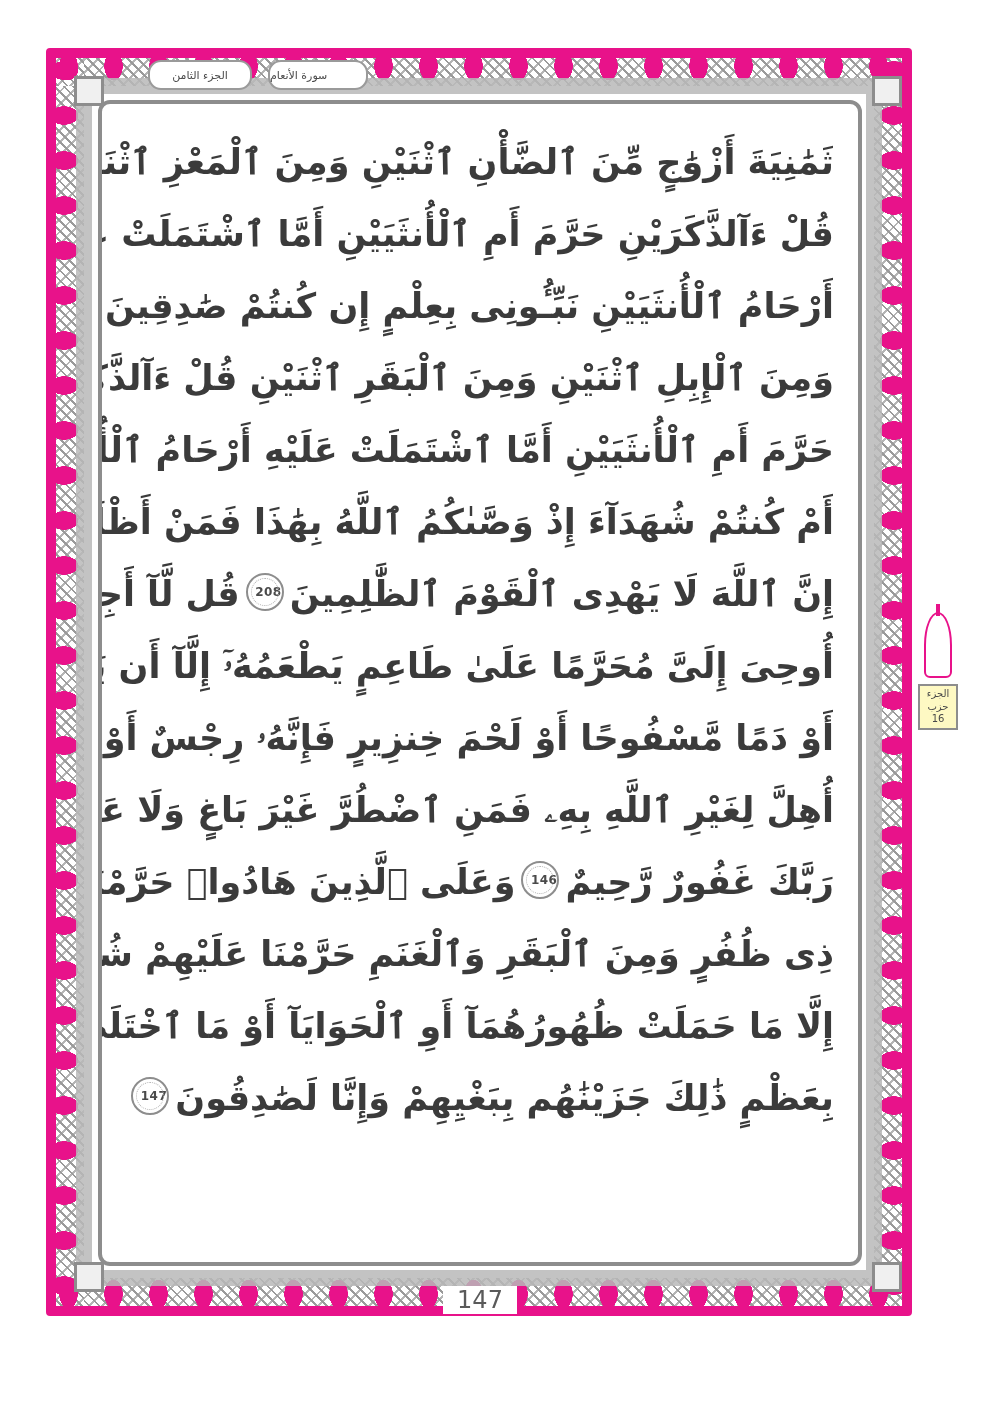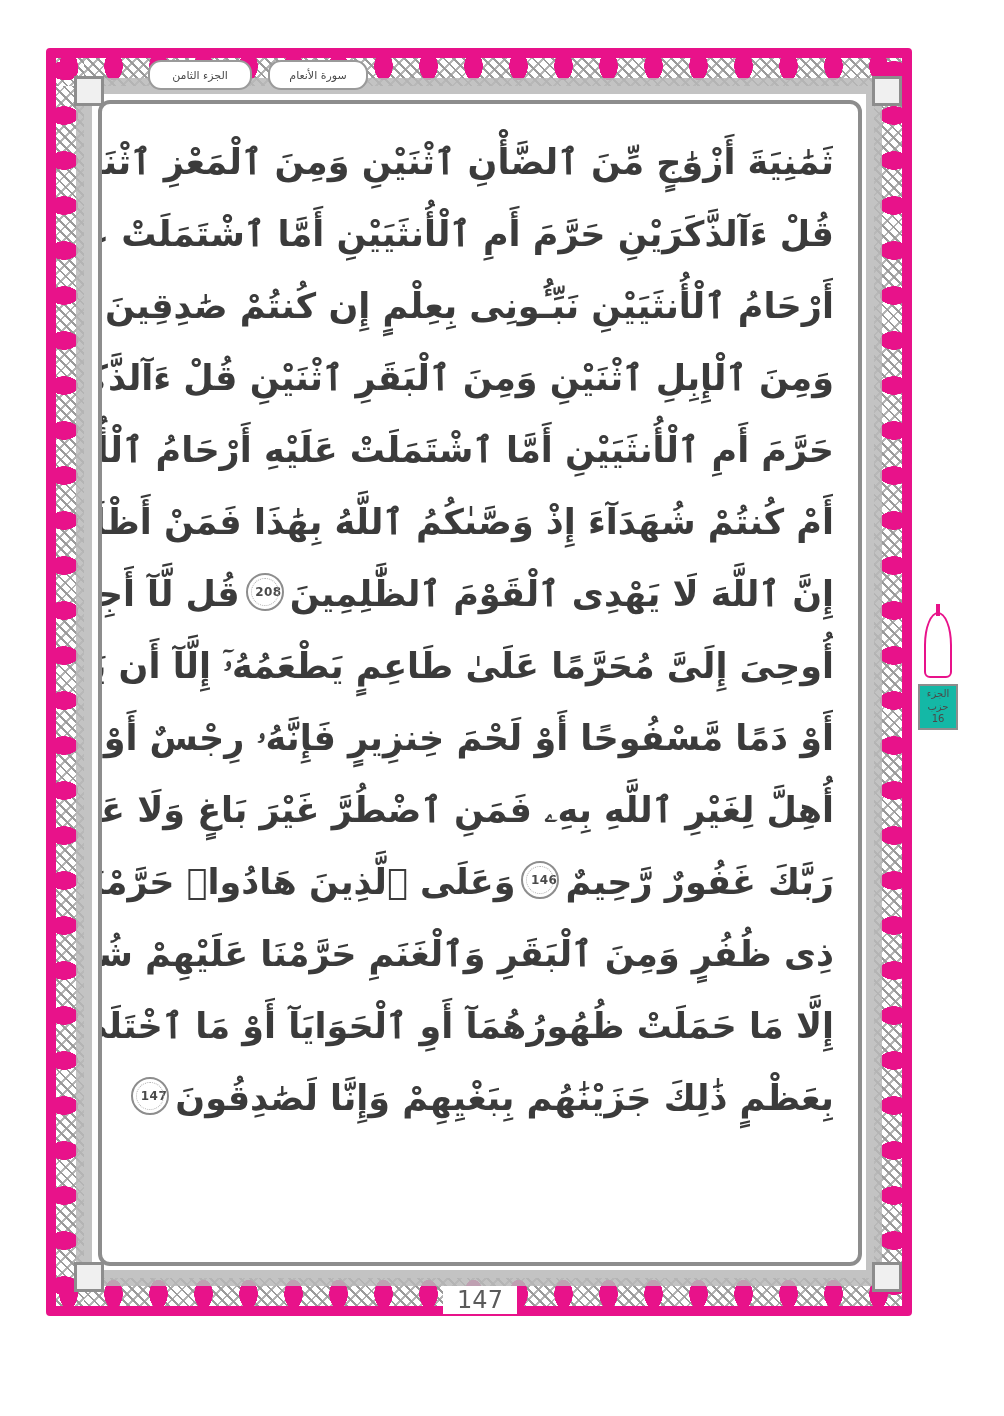--- a/index.html
+++ b/index.html
@@ -136,21 +136,21 @@
     background: #ffffff;
     display: flex;
     align-items: center;
     justify-content: center;
     color: #4a4a4a;
     font-size: 11px;
     direction: rtl;
     z-index: 5;
   }
   .header-cartouche.juz { left: 148px; width: 100px; }
-  .header-cartouche.surah { left: 268px; width: 96px; }
+  .header-cartouche.surah { left: 268px; width: 96px; justify-content: flex-end; }
 
   
   .side-marker {
     position: absolute;
     left: 918px;
     top: 612px;
     width: 40px;
     height: 140px;
     z-index: 6;
   }
@@ -182,21 +182,21 @@
     width: 40px;
     height: 46px;
     border: 2px solid #8d8d8d;
     box-sizing: border-box;
     display: flex;
     flex-direction: column;
     align-items: center;
     justify-content: center;
     font-size: 10px;
     color: #4a4a4a;
-    background: #14b8a6;
+    background: #fef9c3;
     line-height: 1.25;
     direction: rtl;
   }
 
   
   .lines {
     position: absolute;
     left: 24px;
     right: 24px;
     top: 22px;

